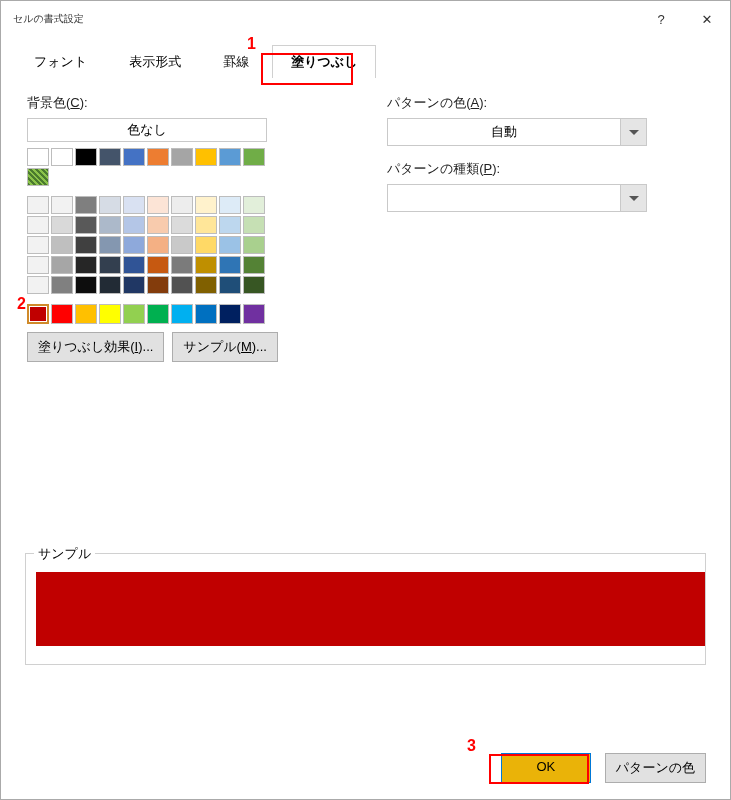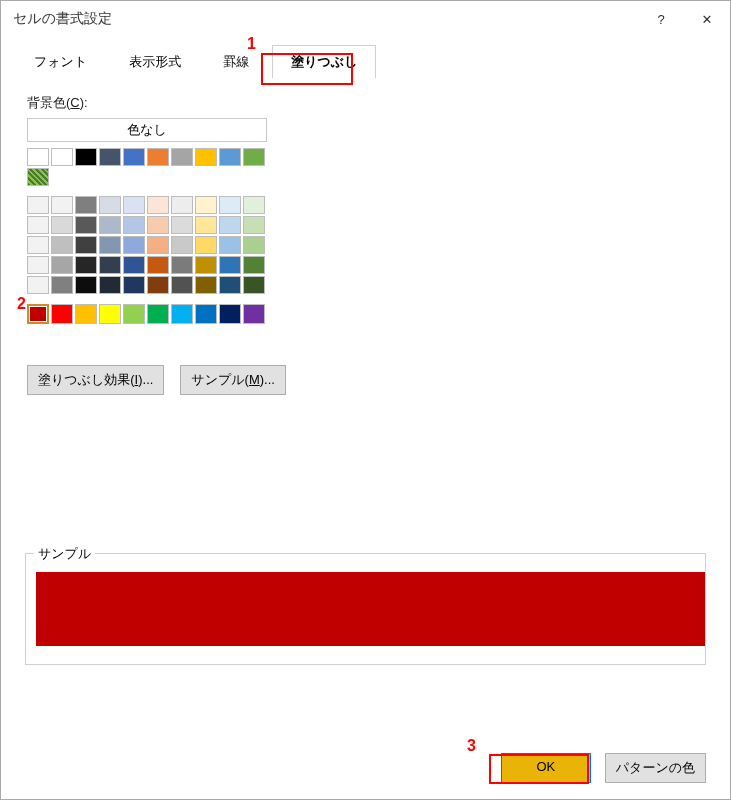--- a/index.html
+++ b/index.html
@@ -1,39 +1,39 @@
 <!DOCTYPE html>
 <html><head>
 <meta charset="utf-8">
 <style>
   * { box-sizing: border-box; margin: 0; padding: 0; font-family: "Yu Gothic UI", "Meiryo", sans-serif; font-size: 13px; }
   body { background: #fff; width: 731px; height: 800px; position: relative; overflow: hidden; }
   .dialog { width: 731px; height: 800px; background: #fff; border: 1px solid #aaa; position: relative; }
   .titlebar { height: 36px; display: flex; align-items: center; padding: 0 0 0 12px; color: #333; }
-  .titlebar .title { flex: 1; font-size: 14px; }
+  .titlebar .title { flex: 1; font-size: 10px; }
   .titlebar .btn { width: 46px; height: 32px; display:flex; align-items:center; justify-content:center; color:#333; }
   .tabs { display: flex; align-items: flex-end; padding: 8px 14px 0 14px; border-bottom: 1px solid transparent; }
   .tab { padding: 7px 18px 7px 18px; border: 1px solid transparent; border-bottom: none; background: transparent; cursor: default; margin-right: 4px; position: relative; }
   .tab.active { border-color: #d0d0d0; background: #fff; font-weight: bold; }
   .tabline { height:1px; background:#d0d0d0; margin: 0 14px 0 14px; position:relative; top:-1px; z-index:-1;}
   .content { padding: 14px 26px 0 26px; display:flex; gap: 40px; }
   .left { width: 320px; }
   .right { flex:1; }
   .lbl { margin-bottom: 6px; color:#222; }
   .lbl .ul { text-decoration: underline; }
   .nocolor { width: 240px; height: 24px; border:1px solid #c9c9c9; display:flex; align-items:center; justify-content:center; margin-bottom:6px; background:#fff; }
   .palette { display:flex; flex-direction:column; gap:10px; }
   .pgrid { display:grid; grid-template-columns: repeat(10, 22px); grid-auto-rows: 18px; gap: 2px; }
   .pgrid.big { grid-auto-rows: 18px; }
   .sw { border:1px solid #bdbdbd; }
   .sw.nc { background:#fff; }
   .stdrow { display:grid; grid-template-columns: repeat(10, 22px); gap:2px; }
   .stdrow .sw { height:20px; }
   .sel { border:2px solid #d08a2a; outline:1px solid #fff; outline-offset:-3px; }
-  .btns { display:flex; gap:16px; margin-top:41px; }
+  .btns { display:flex; gap:8px; margin-top:8px; }
   .pushbtn { background:#e1e1e1; border:1px solid #adadad; padding:5px 10px; min-width: 80px; text-align:center; }
   .pushbtn .ul { text-decoration: underline; }
   .combo { display:flex; border:1px solid #c9c9c9; height:28px; width: 260px; background:#fff; }
   .combo .val { flex:1; display:flex; align-items:center; justify-content:center; }
   .combo .drop { width:26px; border-left:1px solid #c9c9c9; display:flex;align-items:center;justify-content:center; background:#e5e5e5; }
   .sample-frame { position:absolute; left:24px; right:24px; top:552px; border:1px solid #d0d0d0; padding: 18px 0 10px 10px; height:112px; }
   .sample-frame .legend { position:absolute; top:-9px; left:8px; background:#fff; padding:0 4px; }
   .sample-swatch { width:100%; height:74px; background:#c00000; }
   .clearrow { position:absolute; right:24px; top:678px; }
   .footer { position:absolute; right:24px; bottom:16px; display:flex; gap:14px; }
@@ -158,20 +158,41 @@
       <div class="btns">
         <div class="pushbtn">
           <span>塗りつぶし効果(</span><span class="ul">I</span><span>)...</span>
         </div>
         <div class="pushbtn">
           <span>サンプル(</span><span class="ul">M</span><span>)...</span>
         </div>
       </div>
     </div>
 
+    <div class="right">
+      <div class="lbl">
+        <span>パターンの色(</span><span class="ul">A</span><span>):</span>
+      </div>
+      <div class="combo">
+        <div class="val">自動</div>
+        <div class="drop">
+            <span class="chev"></span>
+          </div>
+      </div>
+
+      <div class="lbl" style="margin-top:14px">
+        <span>パターンの種類(</span><span class="ul">P</span><span>):</span>
+      </div>
+      <div class="combo">
+        <div class="val"></div>
+        <div class="drop">
+            <span class="chev"></span>
+          </div>
+      </div>
+    </div>
   </div>
 
   <div class="sample-frame">
     <div class="legend">サンプル</div>
     <div class="sample-swatch" id="sample-swatch" style="background: rgb(192, 0, 0);"></div>
   </div>
 
 
   <div class="footer">
     <div class="pushbtn ok"><span>OK</span></div>

